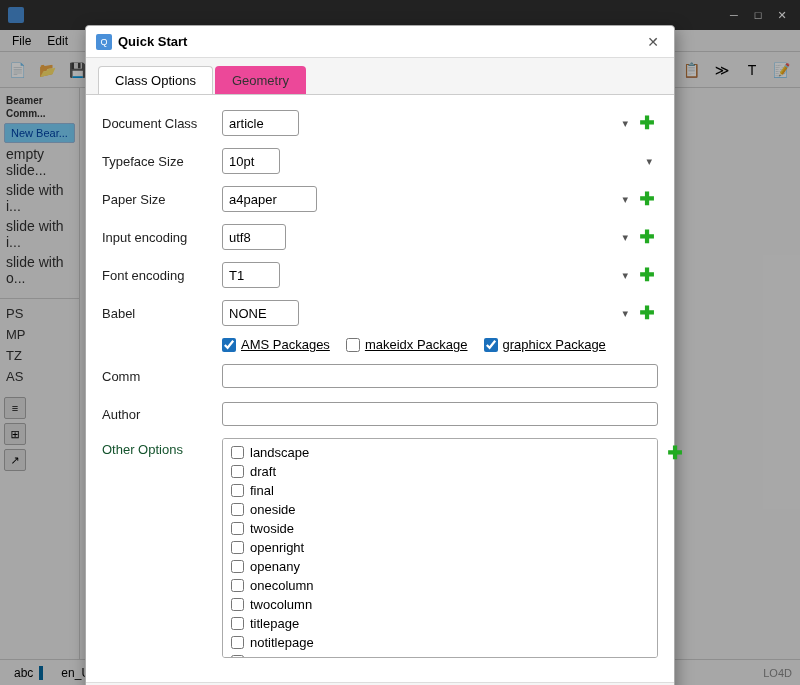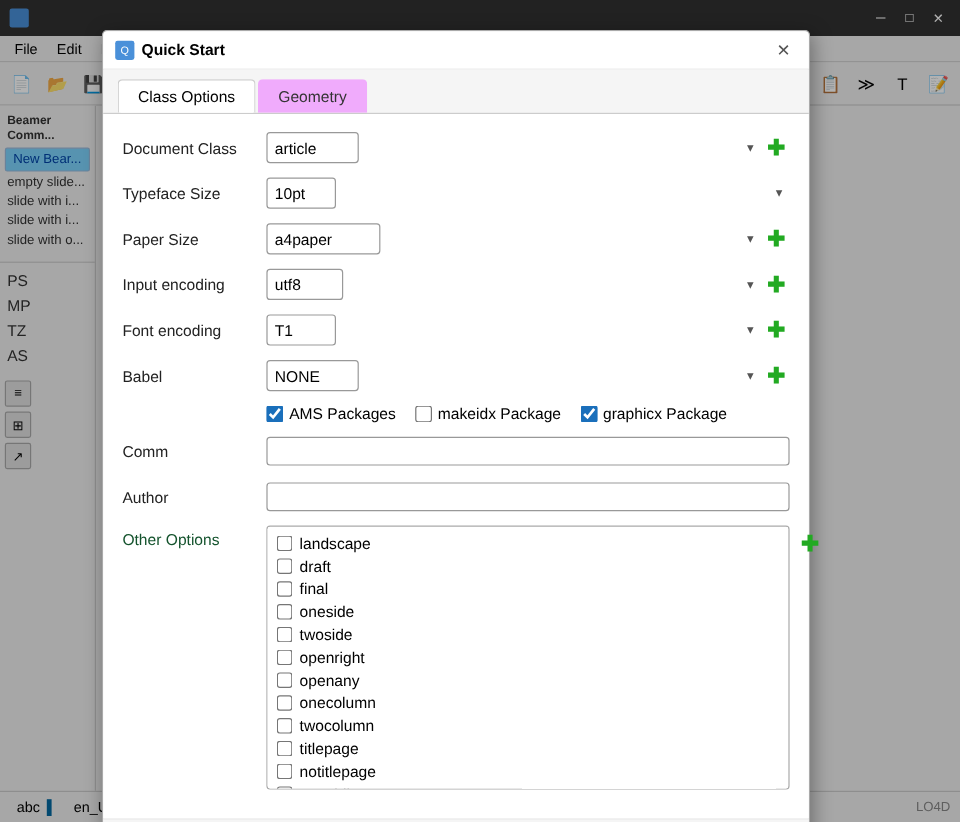--- a/index.html
+++ b/index.html
@@ -123,21 +123,21 @@
       font-size: 11px;
       cursor: pointer;
       color: #0044aa;
       background: #7dd3fc;
       border: 1px solid #99bbdd;
       margin: 1px 4px;
       border-radius: 2px;
     }
     .sidebar-item-plain {
       padding: 2px 6px;
-      font-size: 11px;
+      font-size: 14px;
       color: #333;
     }
     .sidebar-symbol {
       padding: 3px 6px;
       font-size: 13px;
       color: #333;
       cursor: pointer;
       display: flex;
       align-items: center;
     }
@@ -227,21 +227,21 @@
       border-bottom: 1px solid #ccc;
     }
     .tab {
       padding: 6px 16px;
       font-size: 13px;
       cursor: pointer;
       border: 1px solid transparent;
       border-bottom: none;
       border-radius: 4px 4px 0 0;
       margin-right: 2px;
-      background: #f0abfc;
+      background: #ec4899;
       color: #333;
     }
     .tab.active {
       background: #fff;
       border-color: #ccc;
       color: #000;
       font-weight: 500;
     }
 
     
@@ -310,20 +310,21 @@
       line-height: 1;
     }
 
     
     .checkbox-row {
       display: flex;
       align-items: flex-start;
       margin-bottom: 10px;
       gap: 16px;
       padding-left: 120px;
+      text-decoration: underline;
     }
     .cb-item {
       display: flex;
       align-items: center;
       gap: 5px;
       font-size: 13px;
     }
     .cb-item input[type=checkbox] {
       width: 14px; height: 14px;
       cursor: pointer;

